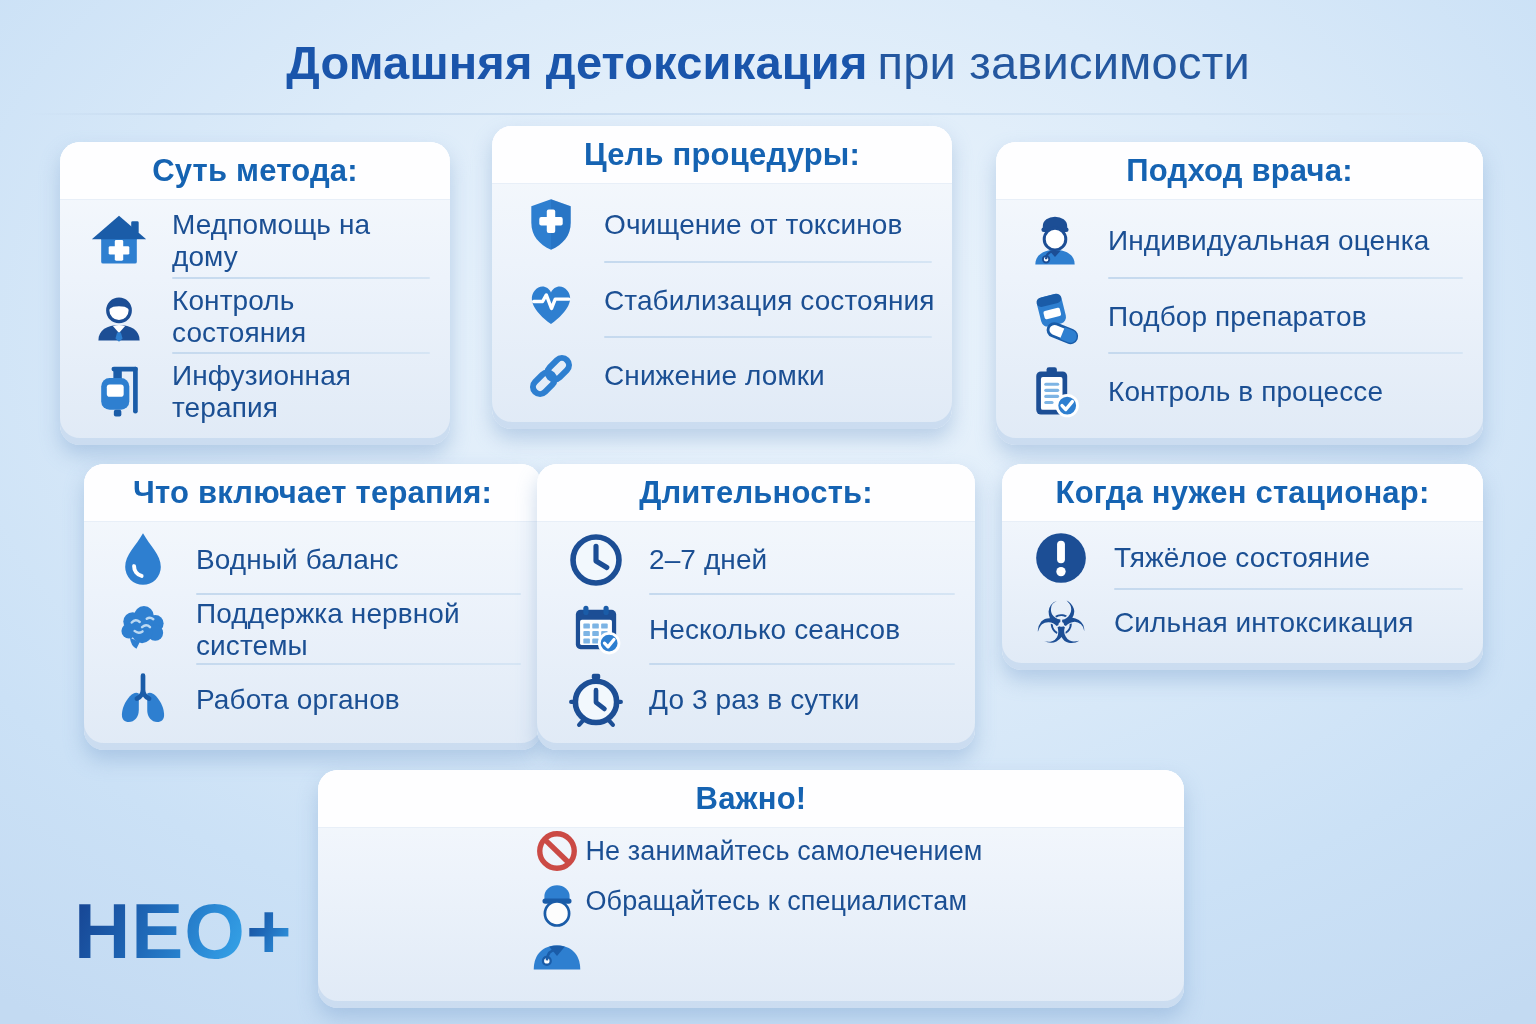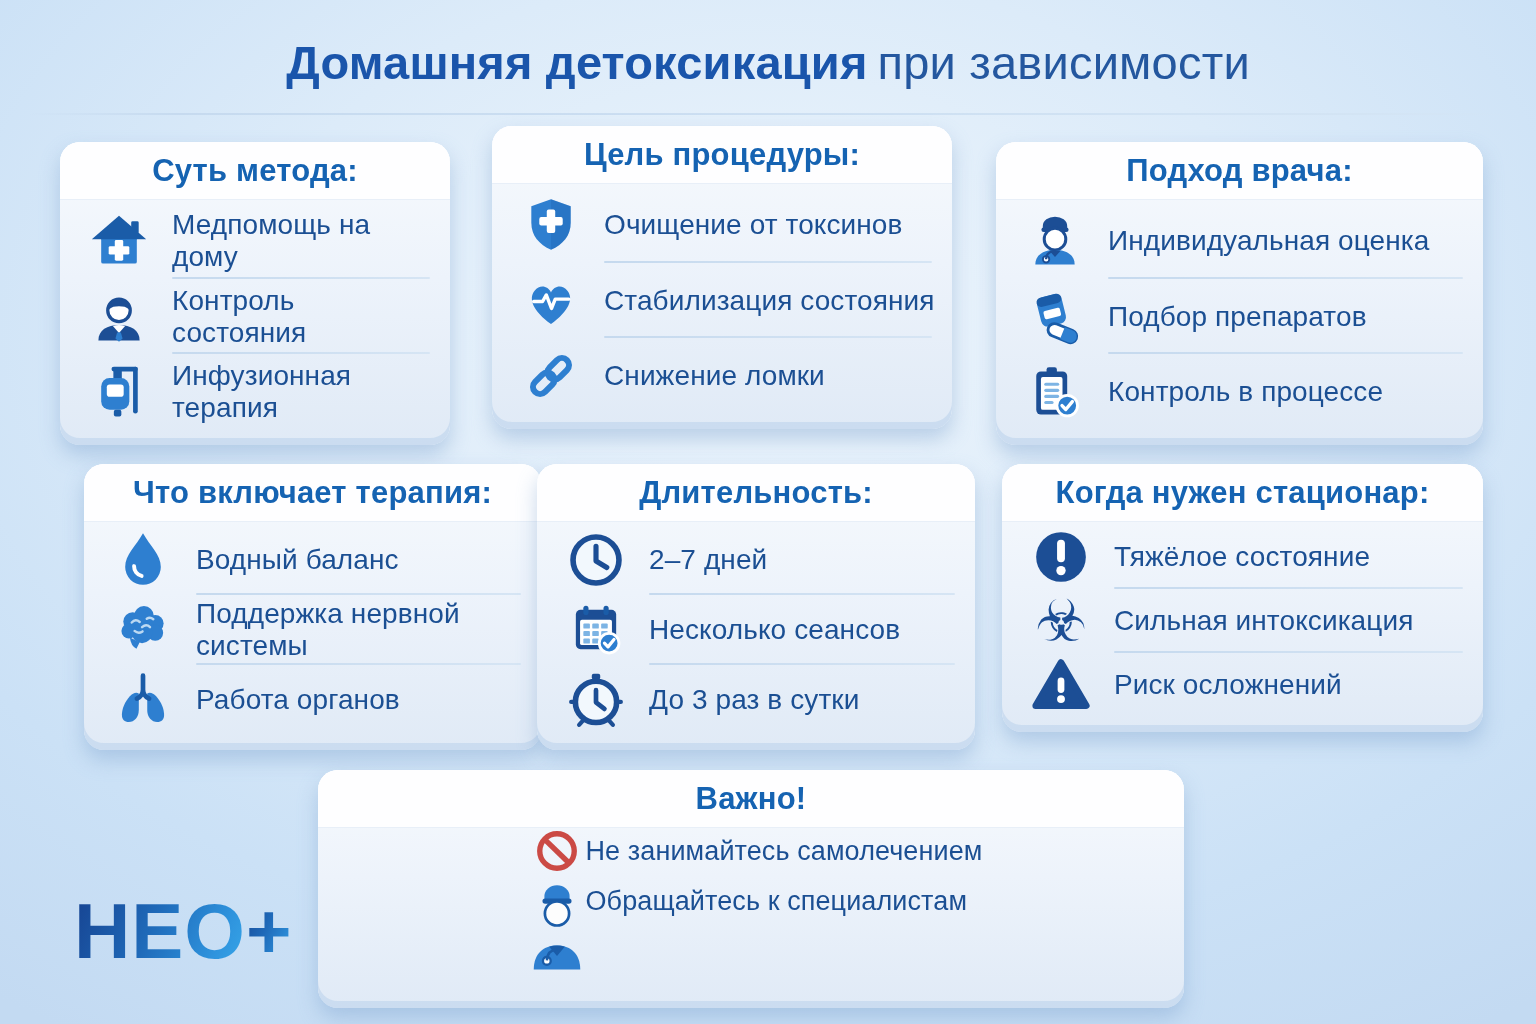--- a/index.html
+++ b/index.html
@@ -73,21 +73,21 @@
   }
   .lbl{
     font-size:28px;color:#1b4f93;letter-spacing:.1px;
   }
   
   .card-1{left:60px;  top:142px; width:390px; height:303px;}
   .card-2{left:492px; top:126px; width:460px; height:303px;}
   .card-3{left:996px; top:142px; width:487px; height:303px;}
   .card-4{left:60px;  top:464px; width:457px; height:286px;margin-left:24px;}
   .card-5{left:537px; top:464px; width:438px; height:286px;}
-  .card-6{left:1002px;top:464px; width:481px; height:268px;}
+  .card-6{left:1002px;top:464px; width:481px; height:206px;}
   
   .card-important{left:318px;top:770px;width:866px;height:238px;}
   .imp-body{position:absolute;top:56px;bottom:8px;left:0;right:0;display:flex;justify-content:center;}
   .imp-grid{
     display:grid;
     grid-template-columns:66px auto;
     grid-template-rows:50px 50px 50px;
     align-items:center;
     margin-top:0;
   }
@@ -361,30 +361,20 @@
                 <circle cx="32" cy="46.5" r="5" fill="#ffffff"></circle>
               </svg>
             </span>
             <span class="lbl">Тяжёлое состояние</span>
           </div>
           <div class="item">
             <span class="ic">
               <span class="glyph" style="color:#1c4e95">☣</span>
             </span>
             <span class="lbl">Сильная интоксикация</span>
-          </div>
-          <div class="item">
-            <span class="ic">
-              <svg viewBox="0 0 64 64" width="60" height="60">
-                <path d="M32 8 59 54H5z" fill="#1c4e95" stroke="#1c4e95" stroke-width="7" stroke-linejoin="round"></path>
-                <rect x="28.4" y="24" width="7.2" height="16.5" rx="3.6" fill="#ffffff"></rect>
-                <circle cx="32" cy="47" r="4.2" fill="#ffffff"></circle>
-              </svg>
-            </span>
-            <span class="lbl">Риск осложнений</span>
           </div>
         </div>
       </section>
     </main>
 
   <section class="card card-important">
     <div class="card-header">
       <h2 class="card-title">Важно!</h2>
     </div>
     <div class="imp-body">

